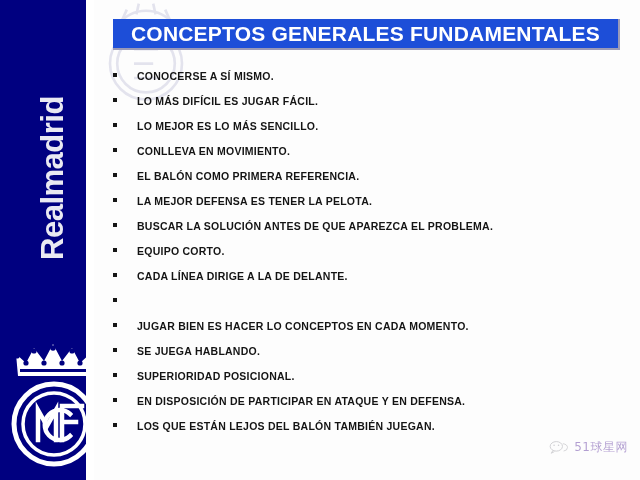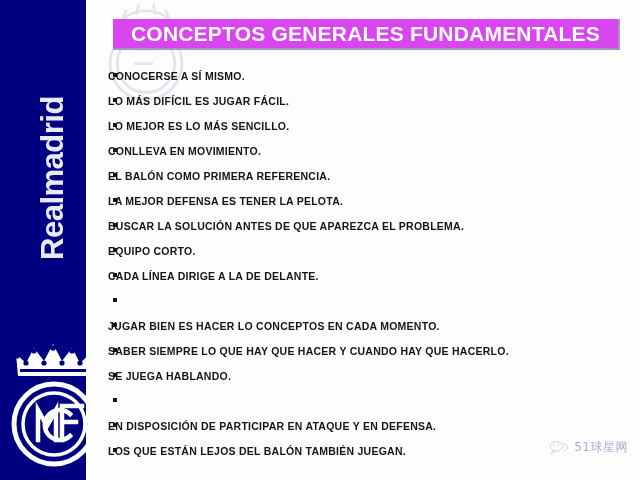--- a/index.html
+++ b/index.html
@@ -79,21 +79,21 @@
     pointer-events: none;
   }
 
   
   .title-bar {
     position: absolute;
     left: 113px;
     top: 19px;
     width: 507px;
     height: 31px;
-    background: #d946ef;
+    background: #1d4ed8;
     border-right: 2px solid #9a9ab8;
     border-bottom: 2px solid #9a9ab8;
     box-sizing: border-box;
     display: flex;
     align-items: center;
     justify-content: center;
   }
   .title-text {
     color: #ffffff;
     font-size: 21px;
@@ -119,20 +119,21 @@
   .bullet-marker {
     position: absolute;
     left: 5px;
     top: 11px;
     width: 4px;
     height: 4px;
     background: #151515;
   }
   .bullet-text {
     display: inline-block;
+    margin-left: 29px;
     color: #141414;
     font-size: 10.5px;
     font-weight: bold;
     letter-spacing: 0.25px;
     font-family: "Liberation Sans", sans-serif;
   }
 
   
   .corner-watermark {
     position: absolute;
@@ -269,32 +270,29 @@
 
     <div class="bullet-row">
       <span class="bullet-marker"></span>
     </div>
 
     <div class="bullet-row">
       <span class="bullet-marker"></span>
       <span class="bullet-text">JUGAR BIEN ES HACER LO CONCEPTOS EN CADA MOMENTO.</span>
     </div>
 
-    <div class="bullet-row">
-      <span class="bullet-marker"></span>
-      <span class="bullet-text">SABER SIEMPRE LO QUE HAY QUE HACER Y CUANDO HAY QUE HACERLO.</span>
-    </div>
 
     <div class="bullet-row">
       <span class="bullet-marker"></span>
       <span class="bullet-text">SE JUEGA HABLANDO.</span>
     </div>
 
     <div class="bullet-row">
       <span class="bullet-marker"></span>
+      <span class="bullet-text">SUPERIORIDAD POSICIONAL.</span>
     </div>
 
     <div class="bullet-row">
       <span class="bullet-marker"></span>
       <span class="bullet-text">EN DISPOSICIÓN DE PARTICIPAR EN ATAQUE Y EN DEFENSA.</span>
     </div>
 
     <div class="bullet-row">
       <span class="bullet-marker"></span>
       <span class="bullet-text">LOS QUE ESTÁN LEJOS DEL BALÓN TAMBIÉN JUEGAN.</span>

